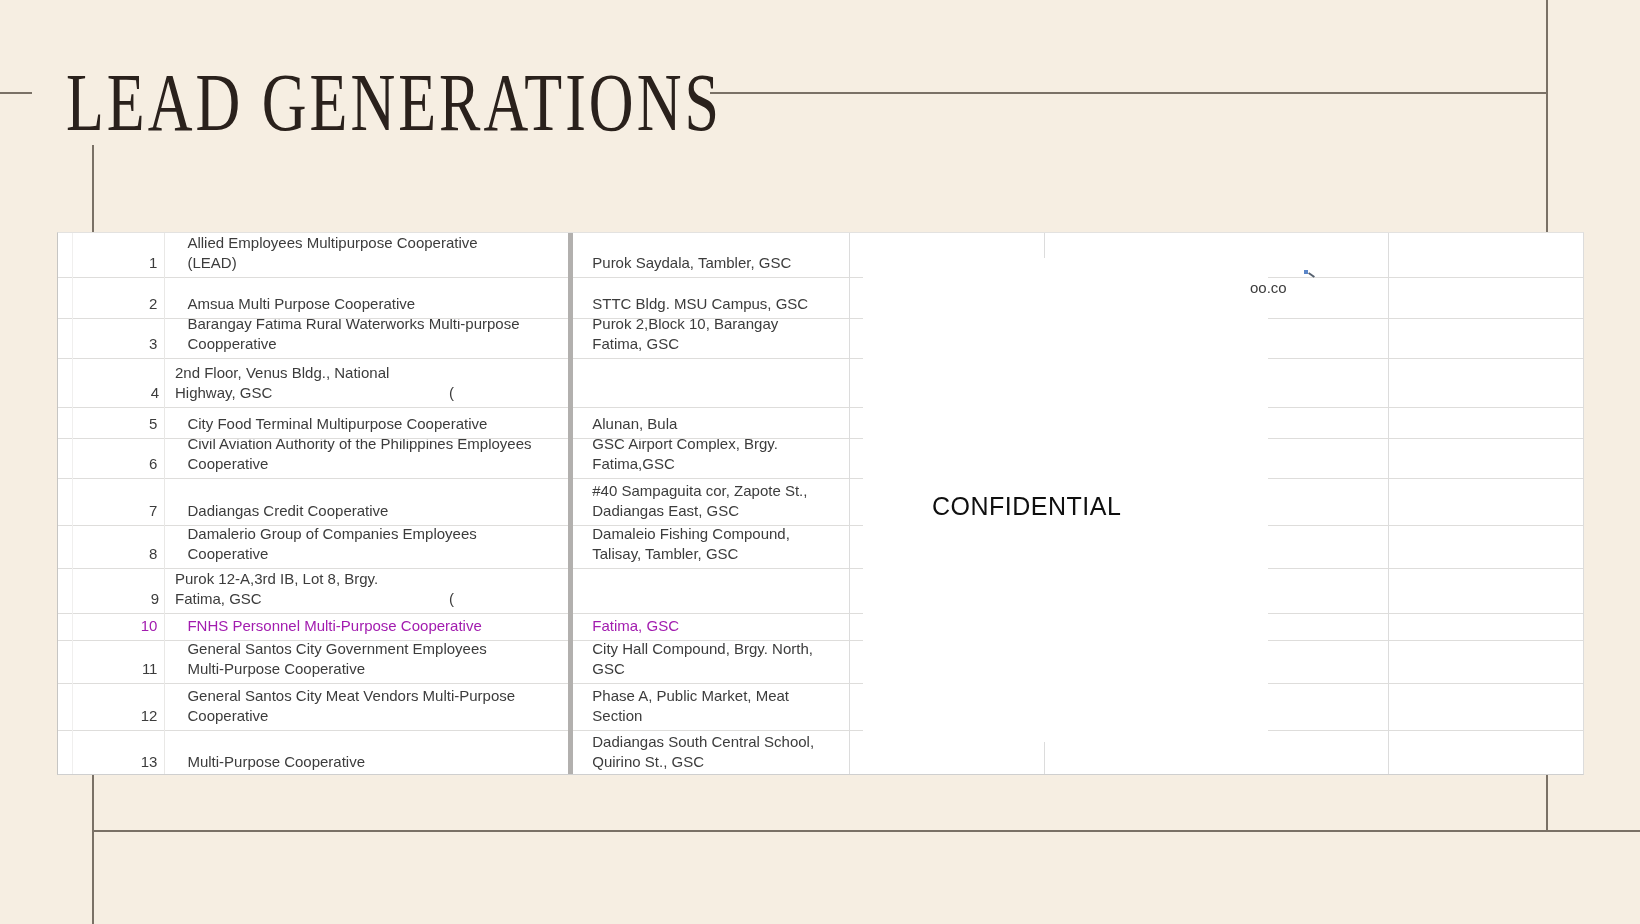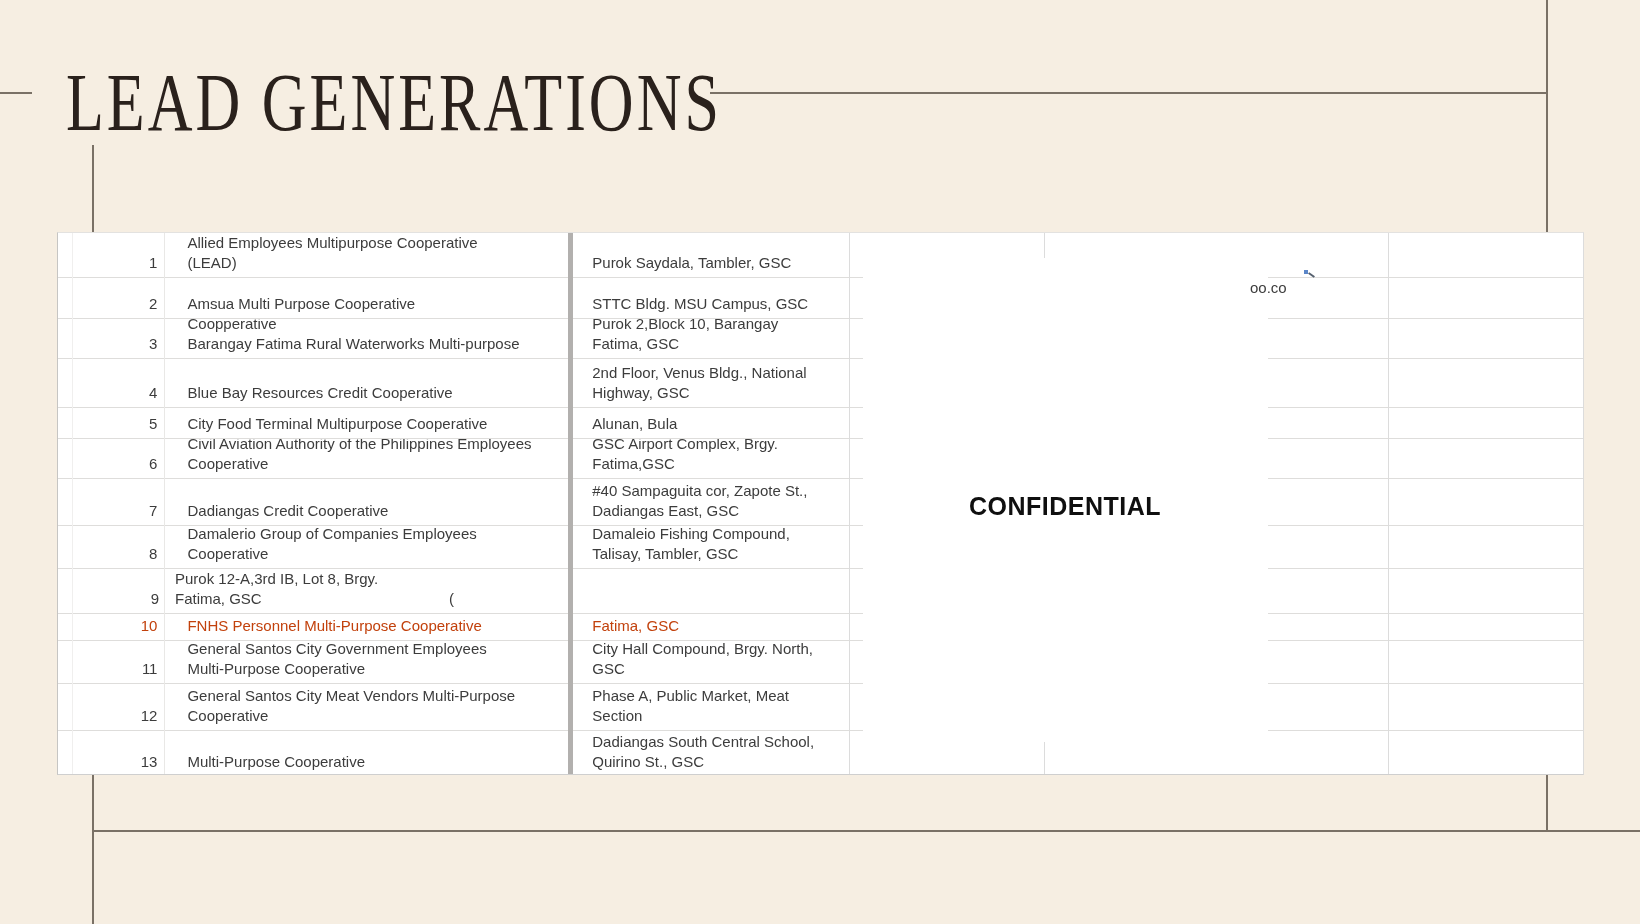--- a/index.html
+++ b/index.html
@@ -38,22 +38,22 @@
   .c-name{width:404px;padding-left:4px;margin-left:21px;}
   .c-div{width:5px;}
   .c-addr{width:276px;padding-left:6px;}
   .c-phone{width:195px;padding-left:4px;}
   .c-email{width:344px;}
   .c-last{width:197px;}
 
   
   #cover{position:absolute;left:863px;top:258px;width:405px;height:484px;background:#ffffff;}
   #confidential{
-    position:absolute;left:969px;top:492px;
-    font-size:25px;font-weight:700;letter-spacing:0.5px;white-space:nowrap;
+    position:absolute;left:932px;top:492px;
+    font-size:25px;font-weight:400;letter-spacing:0.5px;white-space:nowrap;
   }
   #email-fragment{position:absolute;left:1250px;top:279px;font-size:15px;white-space:nowrap;}
   #email-tick{position:absolute;left:1308px;top:274px;width:7px;height:2px;background:#55606e;transform:rotate(35deg);}
   #artifact-dot{position:absolute;left:1304px;top:270px;width:4px;height:4px;}
 </style>
 </head>
 <body>
 
 <div id="slide" style="background: rgb(246, 238, 226);">
 
@@ -107,40 +107,37 @@
           </div>
           <div class="cell c-email"></div>
           <div class="cell c-last"></div>
         </div>
         <div class="t-row" style="height: 40px; color: rgb(60, 60, 60);">
           <div class="cell c-a"></div>
           <div class="cell c-num">
             <div>3</div>
           </div>
           <div class="cell c-name">
+            <div>Barangay Fatima Rural Waterworks Multi-purpose</div>
             <div>Coopperative</div>
-            <div>Barangay Fatima Rural Waterworks Multi-purpose</div>
           </div>
           <div class="cell c-div"></div>
           <div class="cell c-addr">
             <div>Purok 2,Block 10, Barangay</div>
             <div>Fatima, GSC</div>
           </div>
           <div class="cell c-phone"></div>
           <div class="cell c-email"></div>
           <div class="cell c-last"></div>
         </div>
         <div class="t-row" style="height: 49px; color: rgb(60, 60, 60);">
           <div class="cell c-a"></div>
           <div class="cell c-num">
             <div>4</div>
           </div>
-          <div class="cell c-name">
-            <div>Blue Bay Resources Credit Cooperative</div>
-          </div>
           <div class="cell c-div"></div>
           <div class="cell c-addr">
             <div>2nd Floor, Venus Bldg., National</div>
             <div>Highway, GSC</div>
           </div>
           <div class="cell c-phone">
             <div>(</div>
           </div>
           <div class="cell c-email"></div>
           <div class="cell c-last"></div>
@@ -229,21 +226,21 @@
           <div class="cell c-addr">
             <div>Purok 12-A,3rd IB, Lot 8, Brgy.</div>
             <div>Fatima, GSC</div>
           </div>
           <div class="cell c-phone">
             <div>(</div>
           </div>
           <div class="cell c-email"></div>
           <div class="cell c-last"></div>
         </div>
-        <div class="t-row" style="height: 27px; color: #c2410c;">
+        <div class="t-row" style="height: 27px; color: #a21caf;">
           <div class="cell c-a"></div>
           <div class="cell c-num">
             <div>10</div>
           </div>
           <div class="cell c-name">
             <div>FNHS Personnel Multi-Purpose Cooperative</div>
           </div>
           <div class="cell c-div"></div>
           <div class="cell c-addr">
             <div>Fatima, GSC</div>

